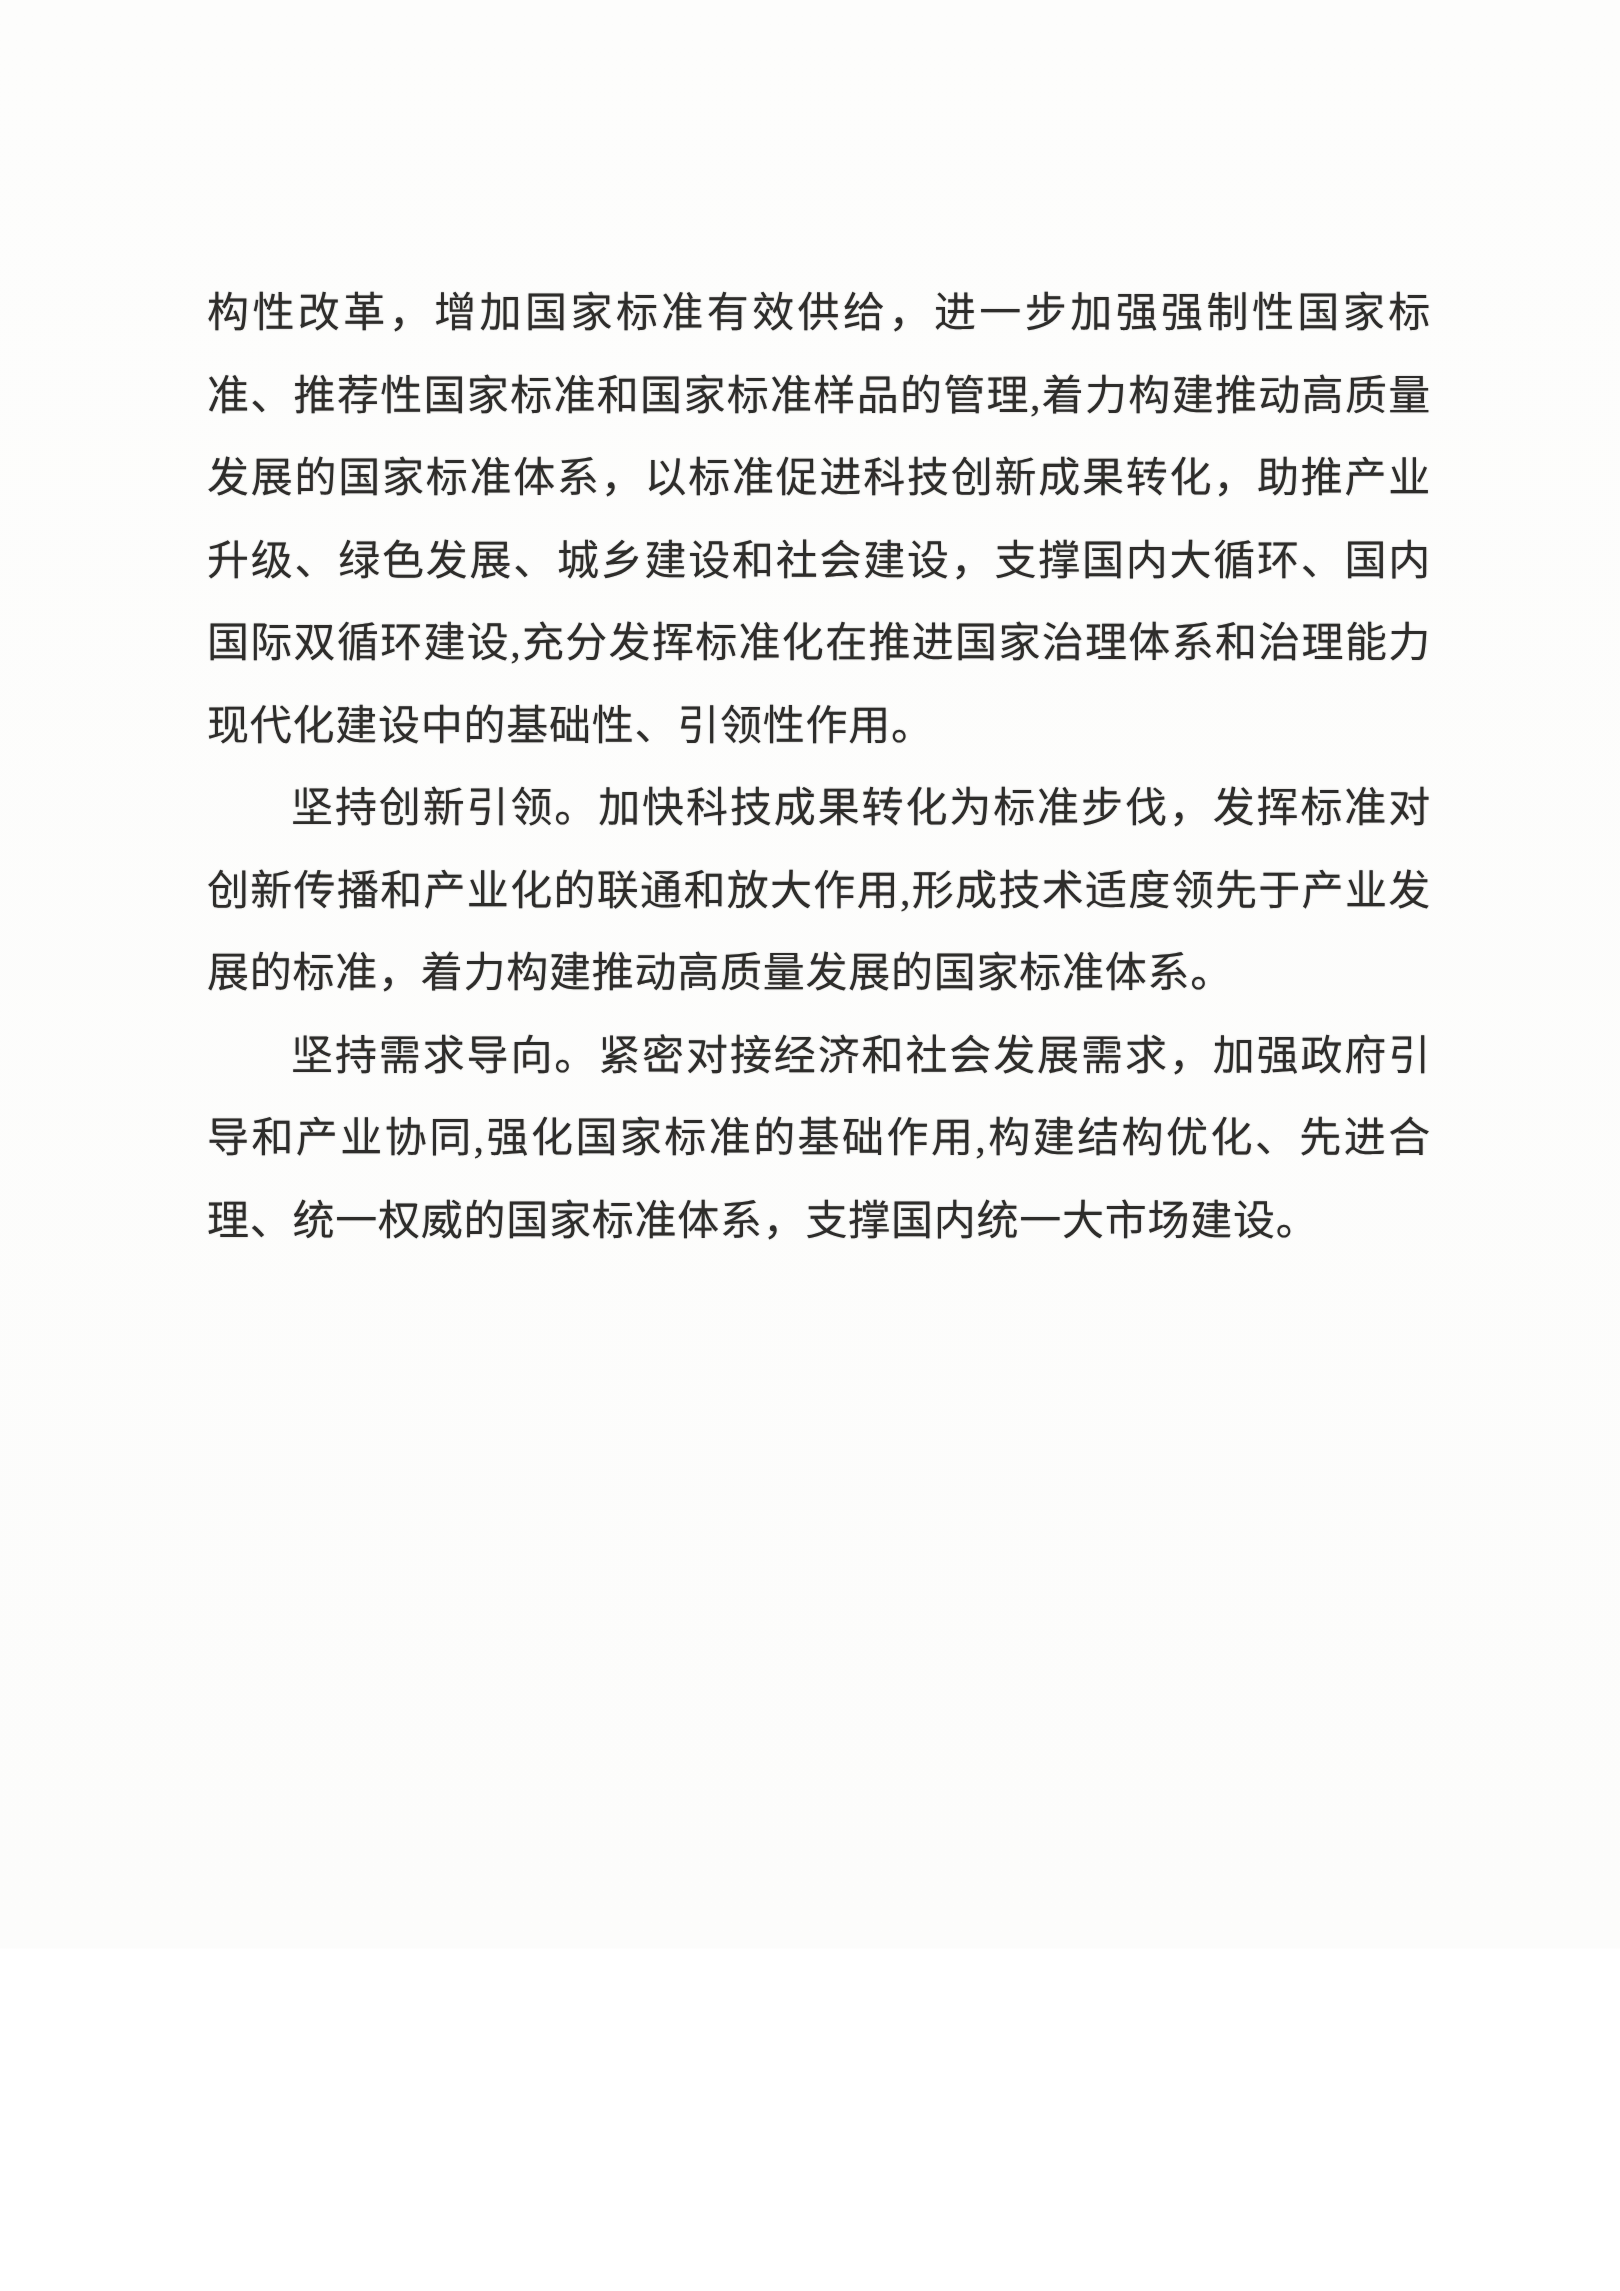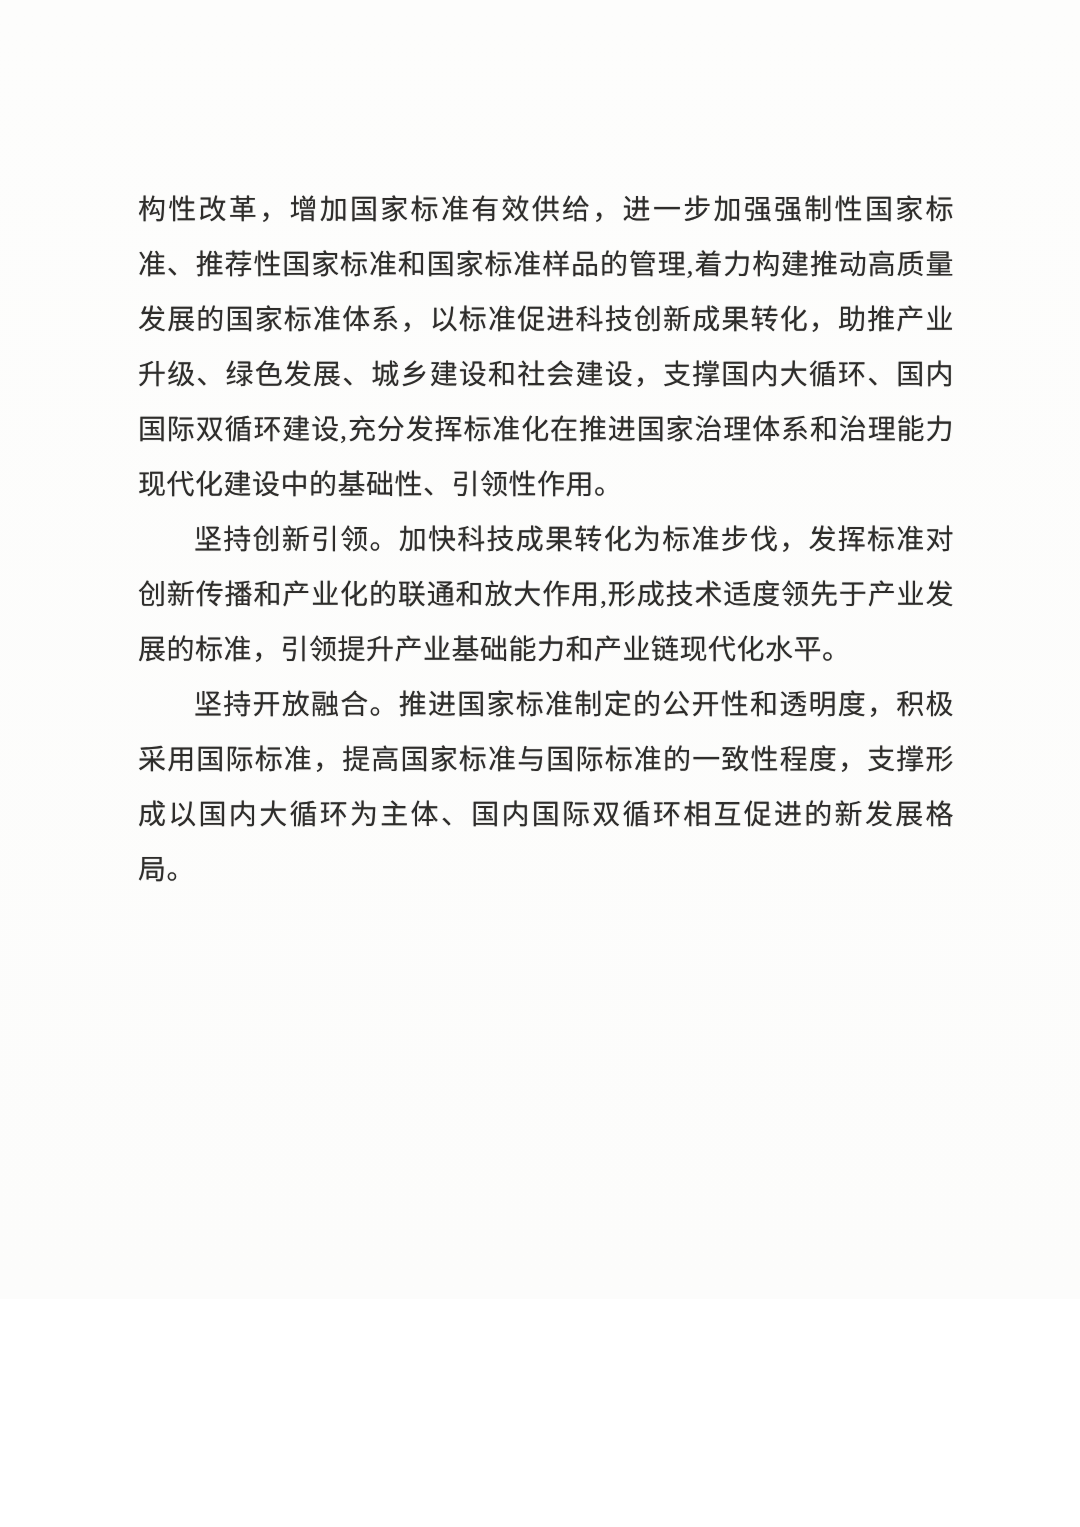--- a/index.html
+++ b/index.html
@@ -49,18 +49,18 @@
     text-shadow: 0 0 1px rgba(47, 47, 46, 0.35);
     white-space: nowrap;
   }
 </style>
 </head>
 <body>
 
 <div class="page">
   <div class="content">
     <p class="para">构性改革，增加国家标准有效供给，进一步加强强制性国家标准、推荐性国家标准和国家标准样品的管理,着力构建推动高质量发展的国家标准体系，以标准促进科技创新成果转化，助推产业升级、绿色发展、城乡建设和社会建设，支撑国内大循环、国内国际双循环建设,充分发挥标准化在推进国家治理体系和治理能力现代化建设中的基础性、引领性作用。</p>
-    <p class="para indent">坚持创新引领。加快科技成果转化为标准步伐，发挥标准对创新传播和产业化的联通和放大作用,形成技术适度领先于产业发展的标准，引领提升产业基础能力和产业链现代化水平。</p>
-    <p class="para indent">坚持开放融合。推进国家标准制定的公开性和透明度，积极采用国际标准，提高国家标准与国际标准的一致性程度，支撑形成以国内大循环为主体、国内国际双循环相互促进的新发展格局。</p>
+    <p class="para indent">坚持创新引领。加快科技成果转化为标准步伐，发挥标准对创新传播和产业化的联通和放大作用,形成技术适度领先于产业发展的标准，着力构建推动高质量发展的国家标准体系。</p>
+    <p class="para indent">坚持需求导向。紧密对接经济和社会发展需求，加强政府引导和产业协同,强化国家标准的基础作用,构建结构优化、先进合理、统一权威的国家标准体系，支撑国内统一大市场建设。</p>
   </div>
 
   <div class="footer">— 5 —</div>
 </div>
 
 </body></html>

